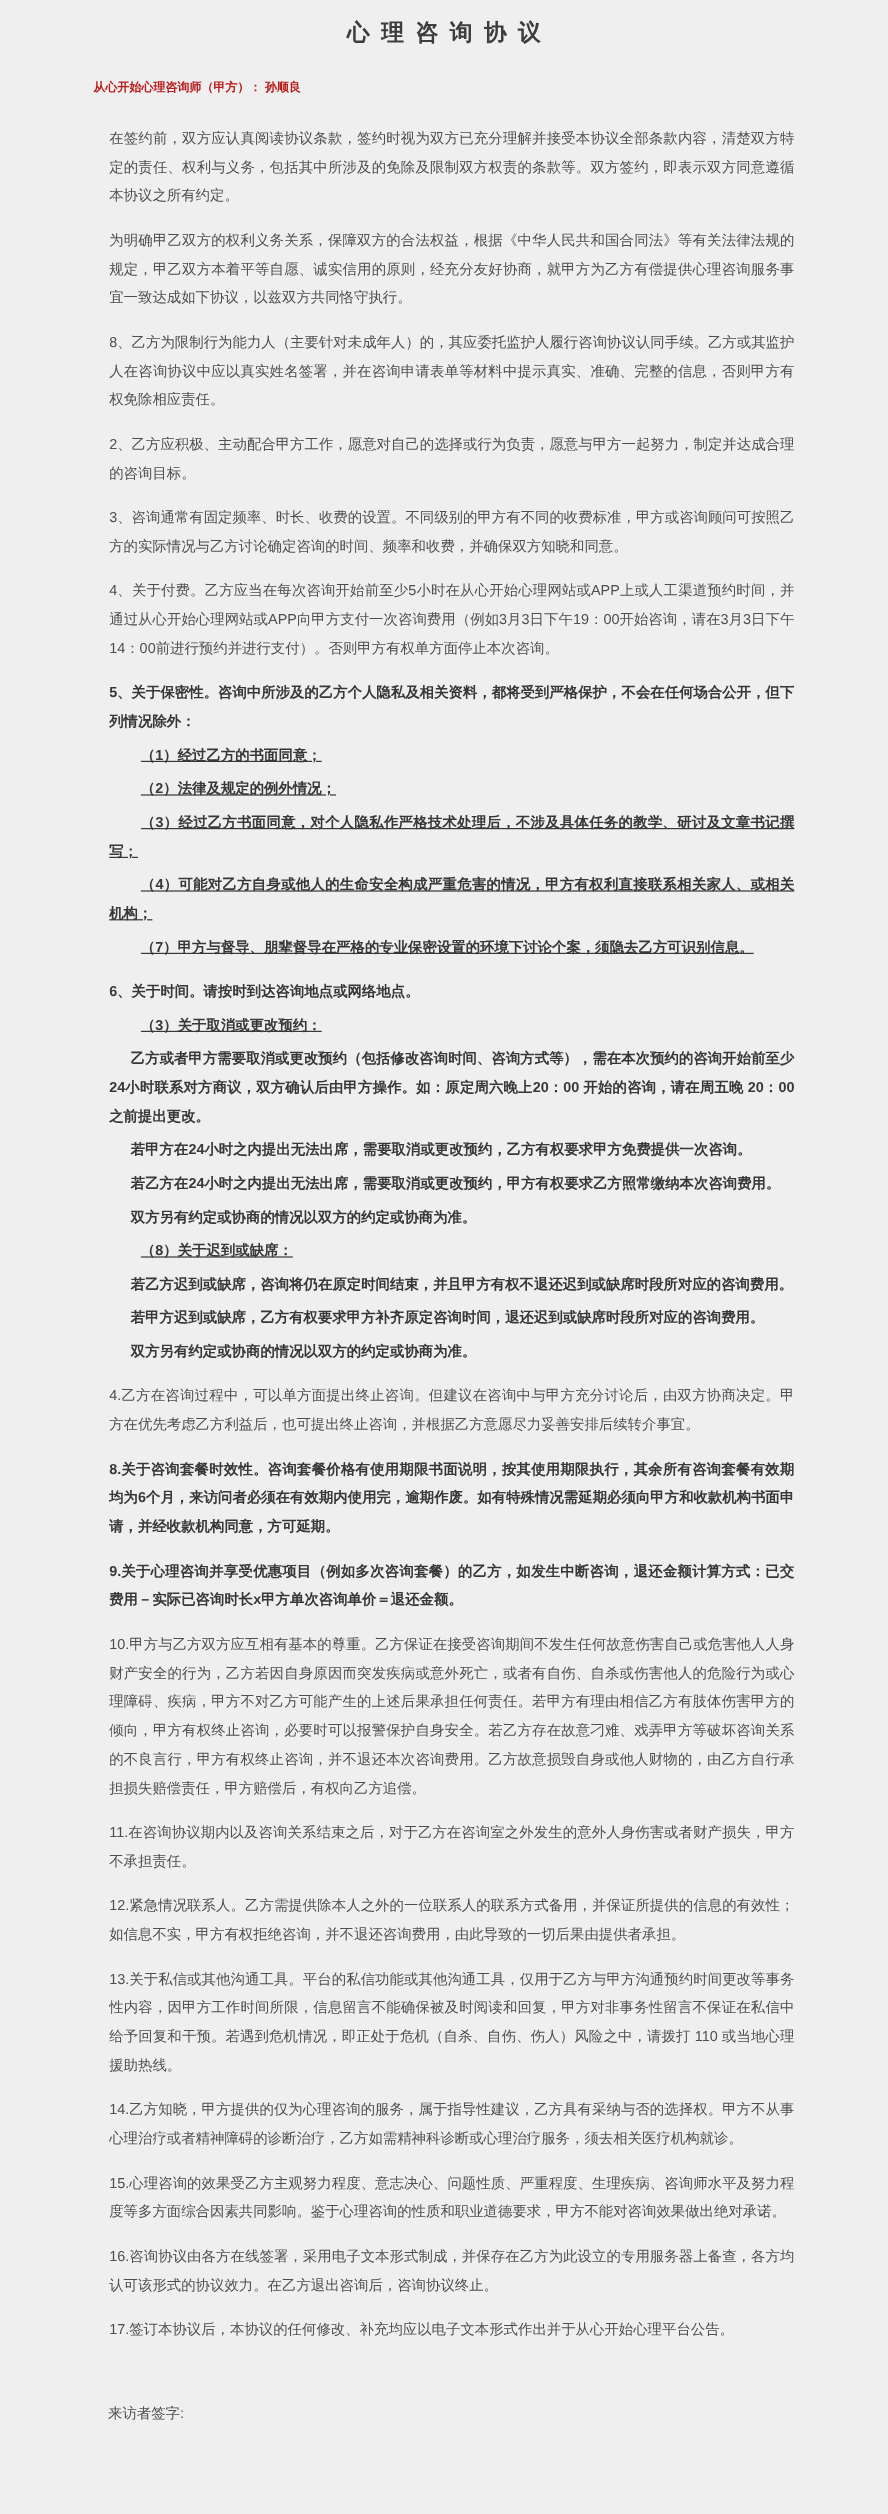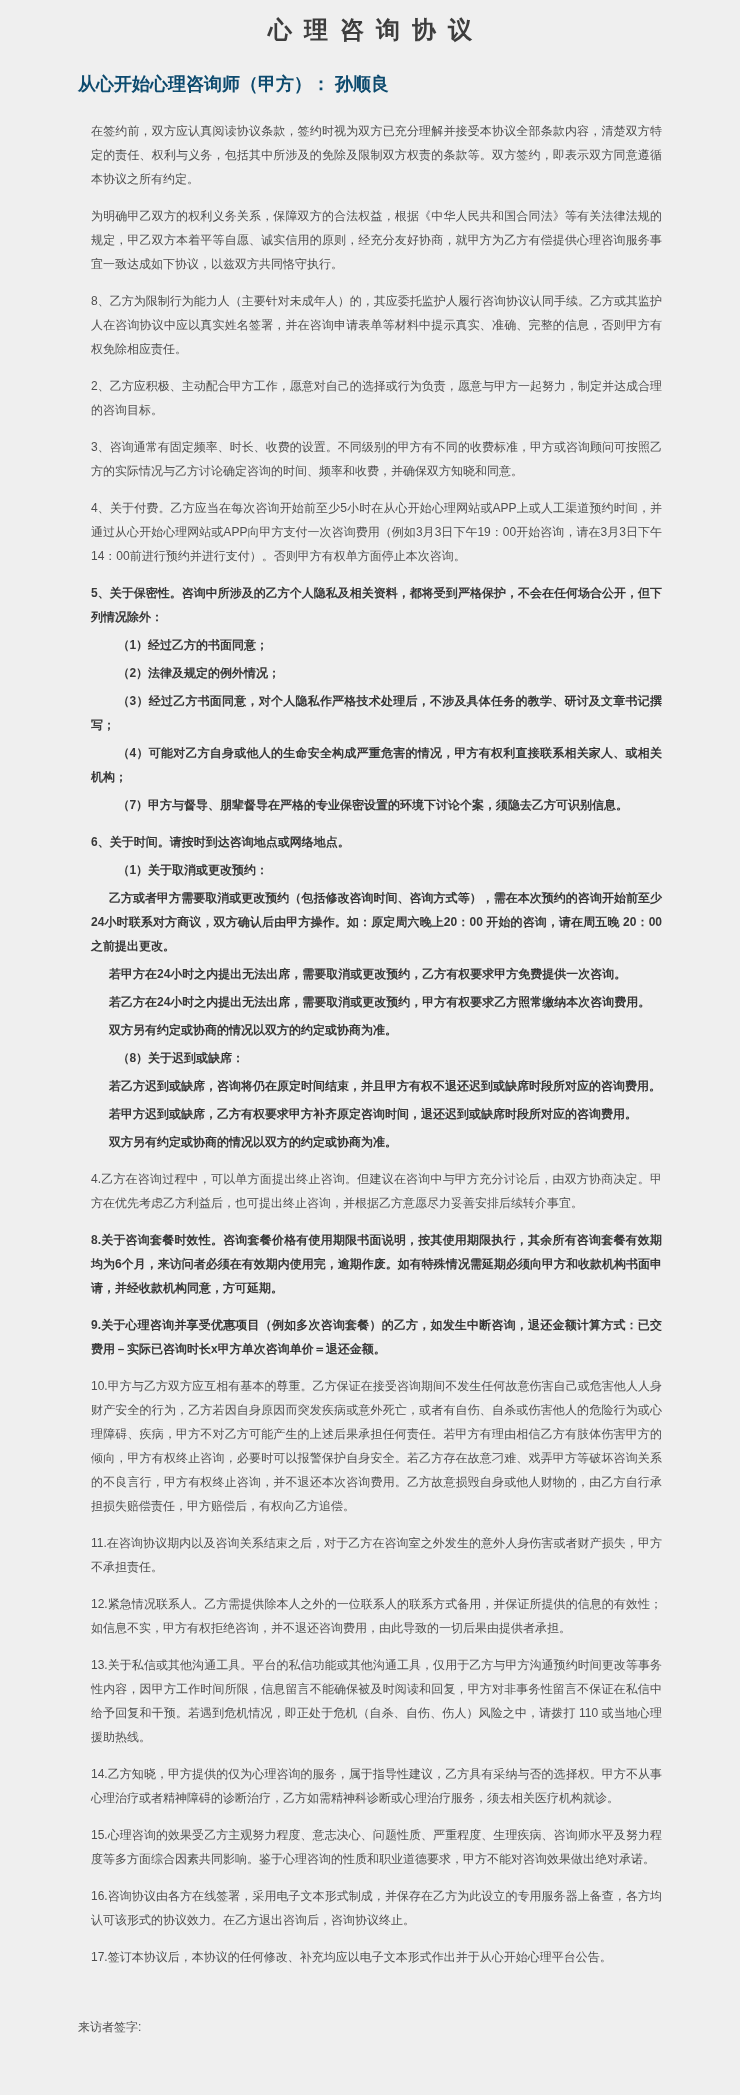--- a/index.html
+++ b/index.html
@@ -10,51 +10,51 @@
   }
   .page{
     width:740px;
     min-height:2095px;
     box-sizing:border-box;
     margin:0 auto;
     padding:12px 78px 60px 78px;
     background:#efefef;
   }
   .doc-title{
-    font-size:24px;
+    font-size:19px;
     font-weight:600;
     color:#3d3d3d;
     text-align:center;
     letter-spacing:0.5em;
     text-indent:0.5em;
     margin:2px 0 26px 0;
   }
   .party{
-    font-size:18px;
+    font-size:10px;
     font-weight:bold;
-    color:#0c4a6e;
+    color:#b91c1c;
     margin:0 0 23px 0;
   }
   .para{
     font-size:12px;
     line-height:24px;
     text-align:justify;
     margin:0 0 13px 13px;
   }
   .para.b{
     font-weight:bold;
     color:#383838;
   }
   .para.i1{text-indent:1.5em;}
-  .para.i2{text-indent:2.2em;}
+  .para.i2{text-indent:2.2em;text-decoration:underline;}
   .para.tight{margin-bottom:4px;}
   .sig-label{
     font-size:12px;
     line-height:24px;
-    margin:46px 0 0 0;
+    margin:46px 0 0 12px;
   }
 </style>
 </head>
 <body>
 
 <div class="page">
 
   <h1 class="doc-title">心理咨询协议</h1>
 
   <p class="party">从心开始心理咨询师（甲方）： 孙顺良</p>
@@ -66,21 +66,21 @@
       <p class="para">2、乙方应积极、主动配合甲方工作，愿意对自己的选择或行为负责，愿意与甲方一起努力，制定并达成合理的咨询目标。</p>
       <p class="para">3、咨询通常有固定频率、时长、收费的设置。不同级别的甲方有不同的收费标准，甲方或咨询顾问可按照乙方的实际情况与乙方讨论确定咨询的时间、频率和收费，并确保双方知晓和同意。</p>
       <p class="para">4、关于付费。乙方应当在每次咨询开始前至少5小时在从心开始心理网站或APP上或人工渠道预约时间，并通过从心开始心理网站或APP向甲方支付一次咨询费用（例如3月3日下午19：00开始咨询，请在3月3日下午14：00前进行预约并进行支付）。否则甲方有权单方面停止本次咨询。</p>
       <p class="para b tight">5、关于保密性。咨询中所涉及的乙方个人隐私及相关资料，都将受到严格保护，不会在任何场合公开，但下列情况除外：</p>
       <p class="para b i2 tight">（1）经过乙方的书面同意；</p>
       <p class="para b i2 tight">（2）法律及规定的例外情况；</p>
       <p class="para b i2 tight">（3）经过乙方书面同意，对个人隐私作严格技术处理后，不涉及具体任务的教学、研讨及文章书记撰写；</p>
       <p class="para b i2 tight">（4）可能对乙方自身或他人的生命安全构成严重危害的情况，甲方有权利直接联系相关家人、或相关机构；</p>
       <p class="para b i2">（7）甲方与督导、朋辈督导在严格的专业保密设置的环境下讨论个案，须隐去乙方可识别信息。</p>
       <p class="para b tight">6、关于时间。请按时到达咨询地点或网络地点。</p>
-      <p class="para b i2 tight">（1）关于取消或更改预约：</p>
+      <p class="para b i2 tight">（3）关于取消或更改预约：</p>
       <p class="para b i1 tight">乙方或者甲方需要取消或更改预约（包括修改咨询时间、咨询方式等），需在本次预约的咨询开始前至少24小时联系对方商议，双方确认后由甲方操作。如：原定周六晚上20：00 开始的咨询，请在周五晚 20：00 之前提出更改。</p>
       <p class="para b i1 tight">若甲方在24小时之内提出无法出席，需要取消或更改预约，乙方有权要求甲方免费提供一次咨询。</p>
       <p class="para b i1 tight">若乙方在24小时之内提出无法出席，需要取消或更改预约，甲方有权要求乙方照常缴纳本次咨询费用。</p>
       <p class="para b i1 tight">双方另有约定或协商的情况以双方的约定或协商为准。</p>
       <p class="para b i2 tight">（8）关于迟到或缺席：</p>
       <p class="para b i1 tight">若乙方迟到或缺席，咨询将仍在原定时间结束，并且甲方有权不退还迟到或缺席时段所对应的咨询费用。</p>
       <p class="para b i1 tight">若甲方迟到或缺席，乙方有权要求甲方补齐原定咨询时间，退还迟到或缺席时段所对应的咨询费用。</p>
       <p class="para b i1">双方另有约定或协商的情况以双方的约定或协商为准。</p>
       <p class="para">4.乙方在咨询过程中，可以单方面提出终止咨询。但建议在咨询中与甲方充分讨论后，由双方协商决定。甲方在优先考虑乙方利益后，也可提出终止咨询，并根据乙方意愿尽力妥善安排后续转介事宜。</p>
       <p class="para b">8.关于咨询套餐时效性。咨询套餐价格有使用期限书面说明，按其使用期限执行，其余所有咨询套餐有效期均为6个月，来访问者必须在有效期内使用完，逾期作废。如有特殊情况需延期必须向甲方和收款机构书面申请，并经收款机构同意，方可延期。</p>

